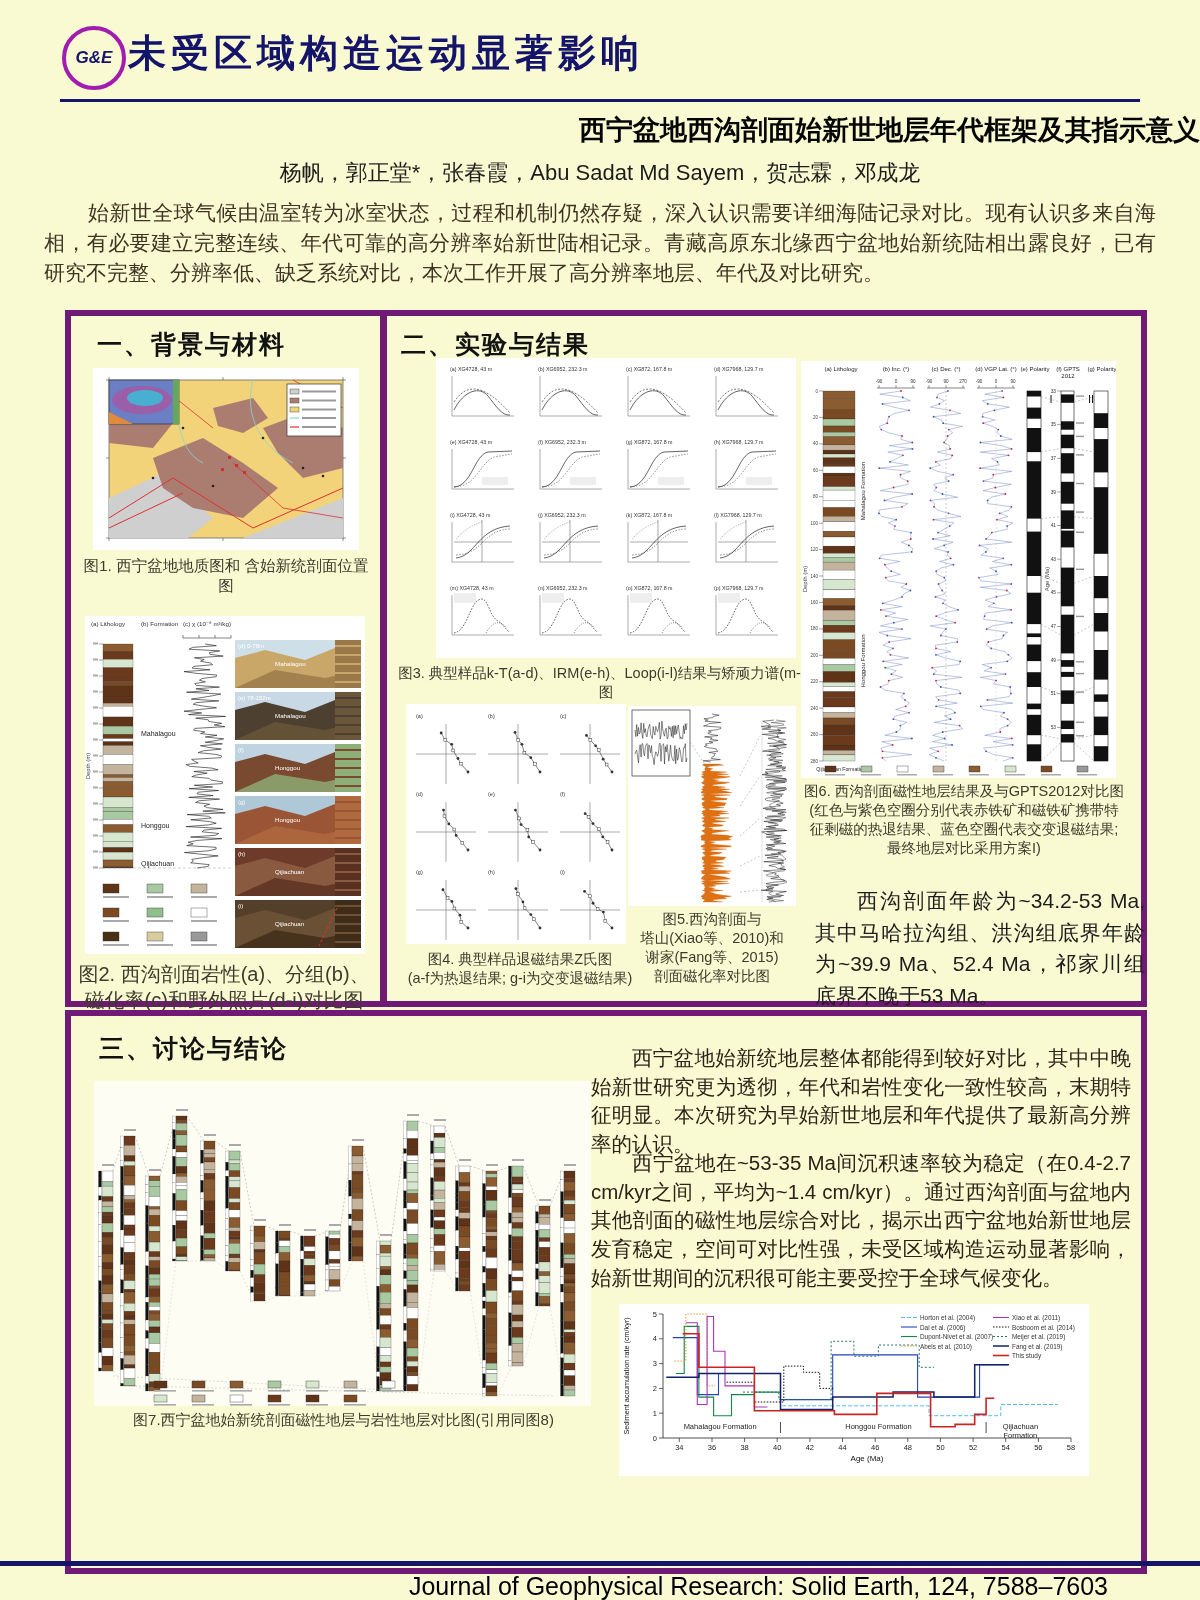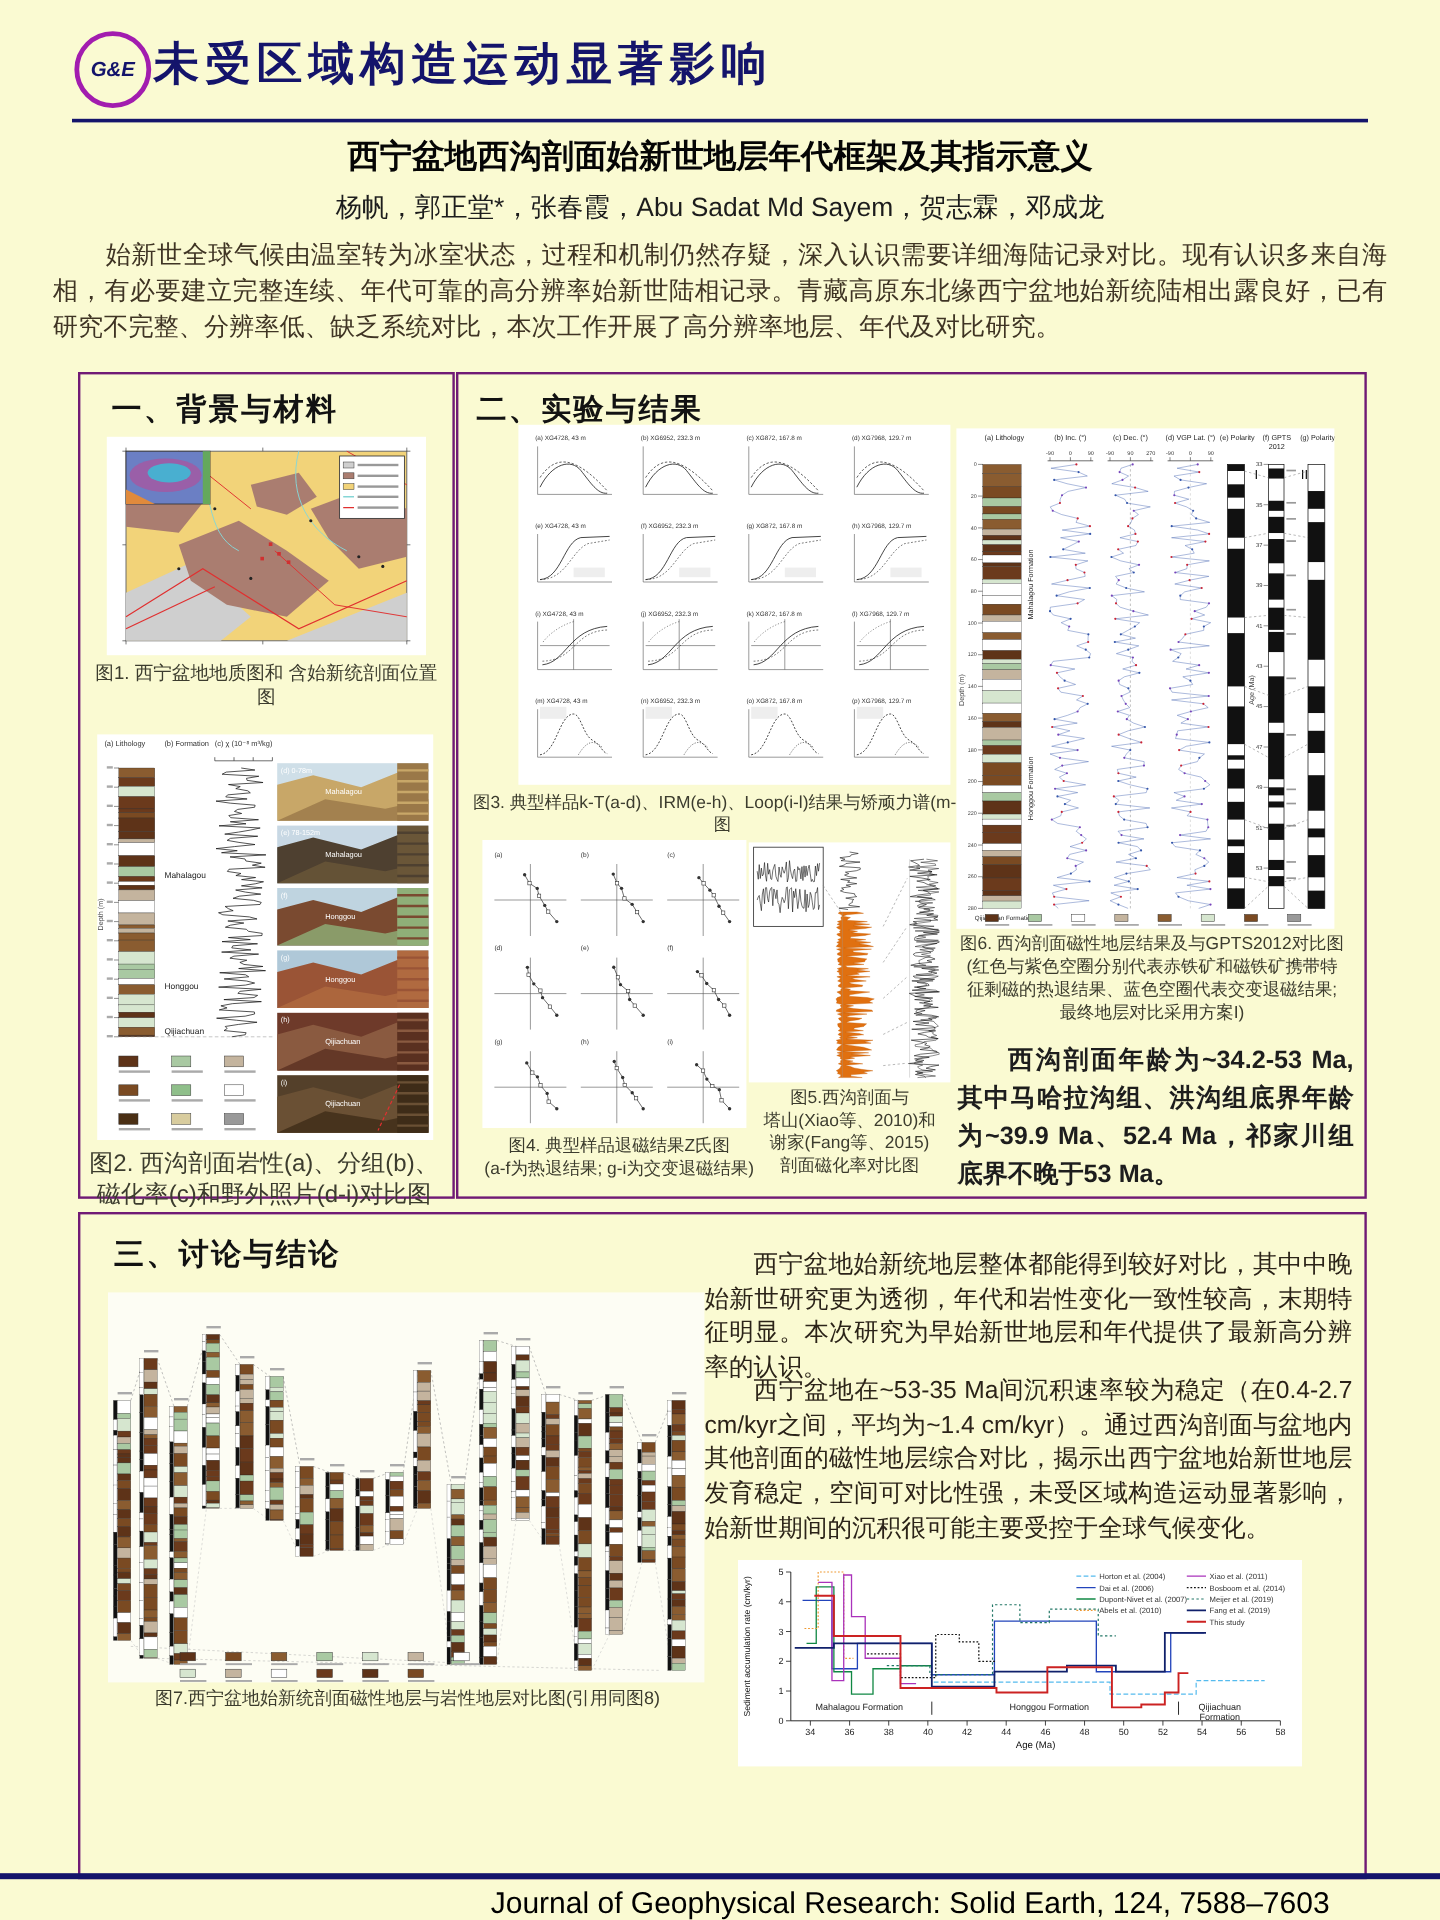--- a/index.html
+++ b/index.html
@@ -4,31 +4,31 @@
 <style>
   html,body{margin:0;padding:0;background:#888;}
   .page{position:relative;width:1200px;height:1600px;background:#FAFAD2;overflow:hidden;
         font-family:"Liberation Sans","DejaVu Sans",sans-serif;}
   .logo{position:absolute;left:62px;top:26px;width:56px;height:56px;border-radius:50%;
         border:4px solid #a21caf;display:flex;align-items:center;justify-content:center;
         color:#14146b;font-weight:bold;font-style:italic;font-size:17px;background:#FAFAD2;}
   .labname{position:absolute;left:128px;top:28px;font-size:38px;font-weight:800;color:#14146b;
         letter-spacing:5px;}
   .hrule{position:absolute;left:60px;top:99px;width:1080px;height:3px;background:#14146b;}
-  .title{position:absolute;left:0;top:112px;width:1200px;text-align:center;font-size:27px;
+  .title{position:absolute;left:0;top:112px;width:1200px;text-align:right;font-size:27px;
         font-weight:800;color:#050505;}
   .authors{position:absolute;left:0;top:158px;width:1200px;text-align:center;font-size:22px;color:#1c1c1c;}
   .abstract{position:absolute;left:44px;top:198px;width:1112px;font-size:21px;line-height:1.44;
         color:#3f3424;text-align:justify;text-indent:2.1em;margin:0;}
-  .box{position:absolute;border:2px solid #701a75;}
+  .box{position:absolute;border:6px solid #701a75;}
   .box h3{position:absolute;margin:0;font-size:25px;font-weight:700;color:#121212;letter-spacing:2px;}
   .panel{position:absolute;background:#ffffff;}
   .cap{position:absolute;text-align:center;color:#3c3c2e;font-size:15px;line-height:1.3;white-space:pre-line;}
   .para{position:absolute;margin:0;font-size:20.5px;line-height:1.4;color:#2b2318;text-align:justify;text-indent:2em;}
-  .result{position:absolute;margin:4px;font-size:21px;line-height:1.5;color:#1d1d1d;text-align:justify;text-indent:2em;font-weight:bold;}
+  .result{position:absolute;margin:17px;font-size:21px;line-height:1.5;color:#1d1d1d;text-align:justify;text-indent:2em;}
   .frule{position:absolute;left:0;top:1561px;width:1200px;height:5px;background:#14146b;}
   .ftext{position:absolute;right:92px;top:1572px;font-size:25px;font-weight:400;color:#000;}
   svg{display:block;width:100%;height:100%;}
 </style>
 </head>
 <body>
 
 <div class="page">
 
   <div class="logo">

